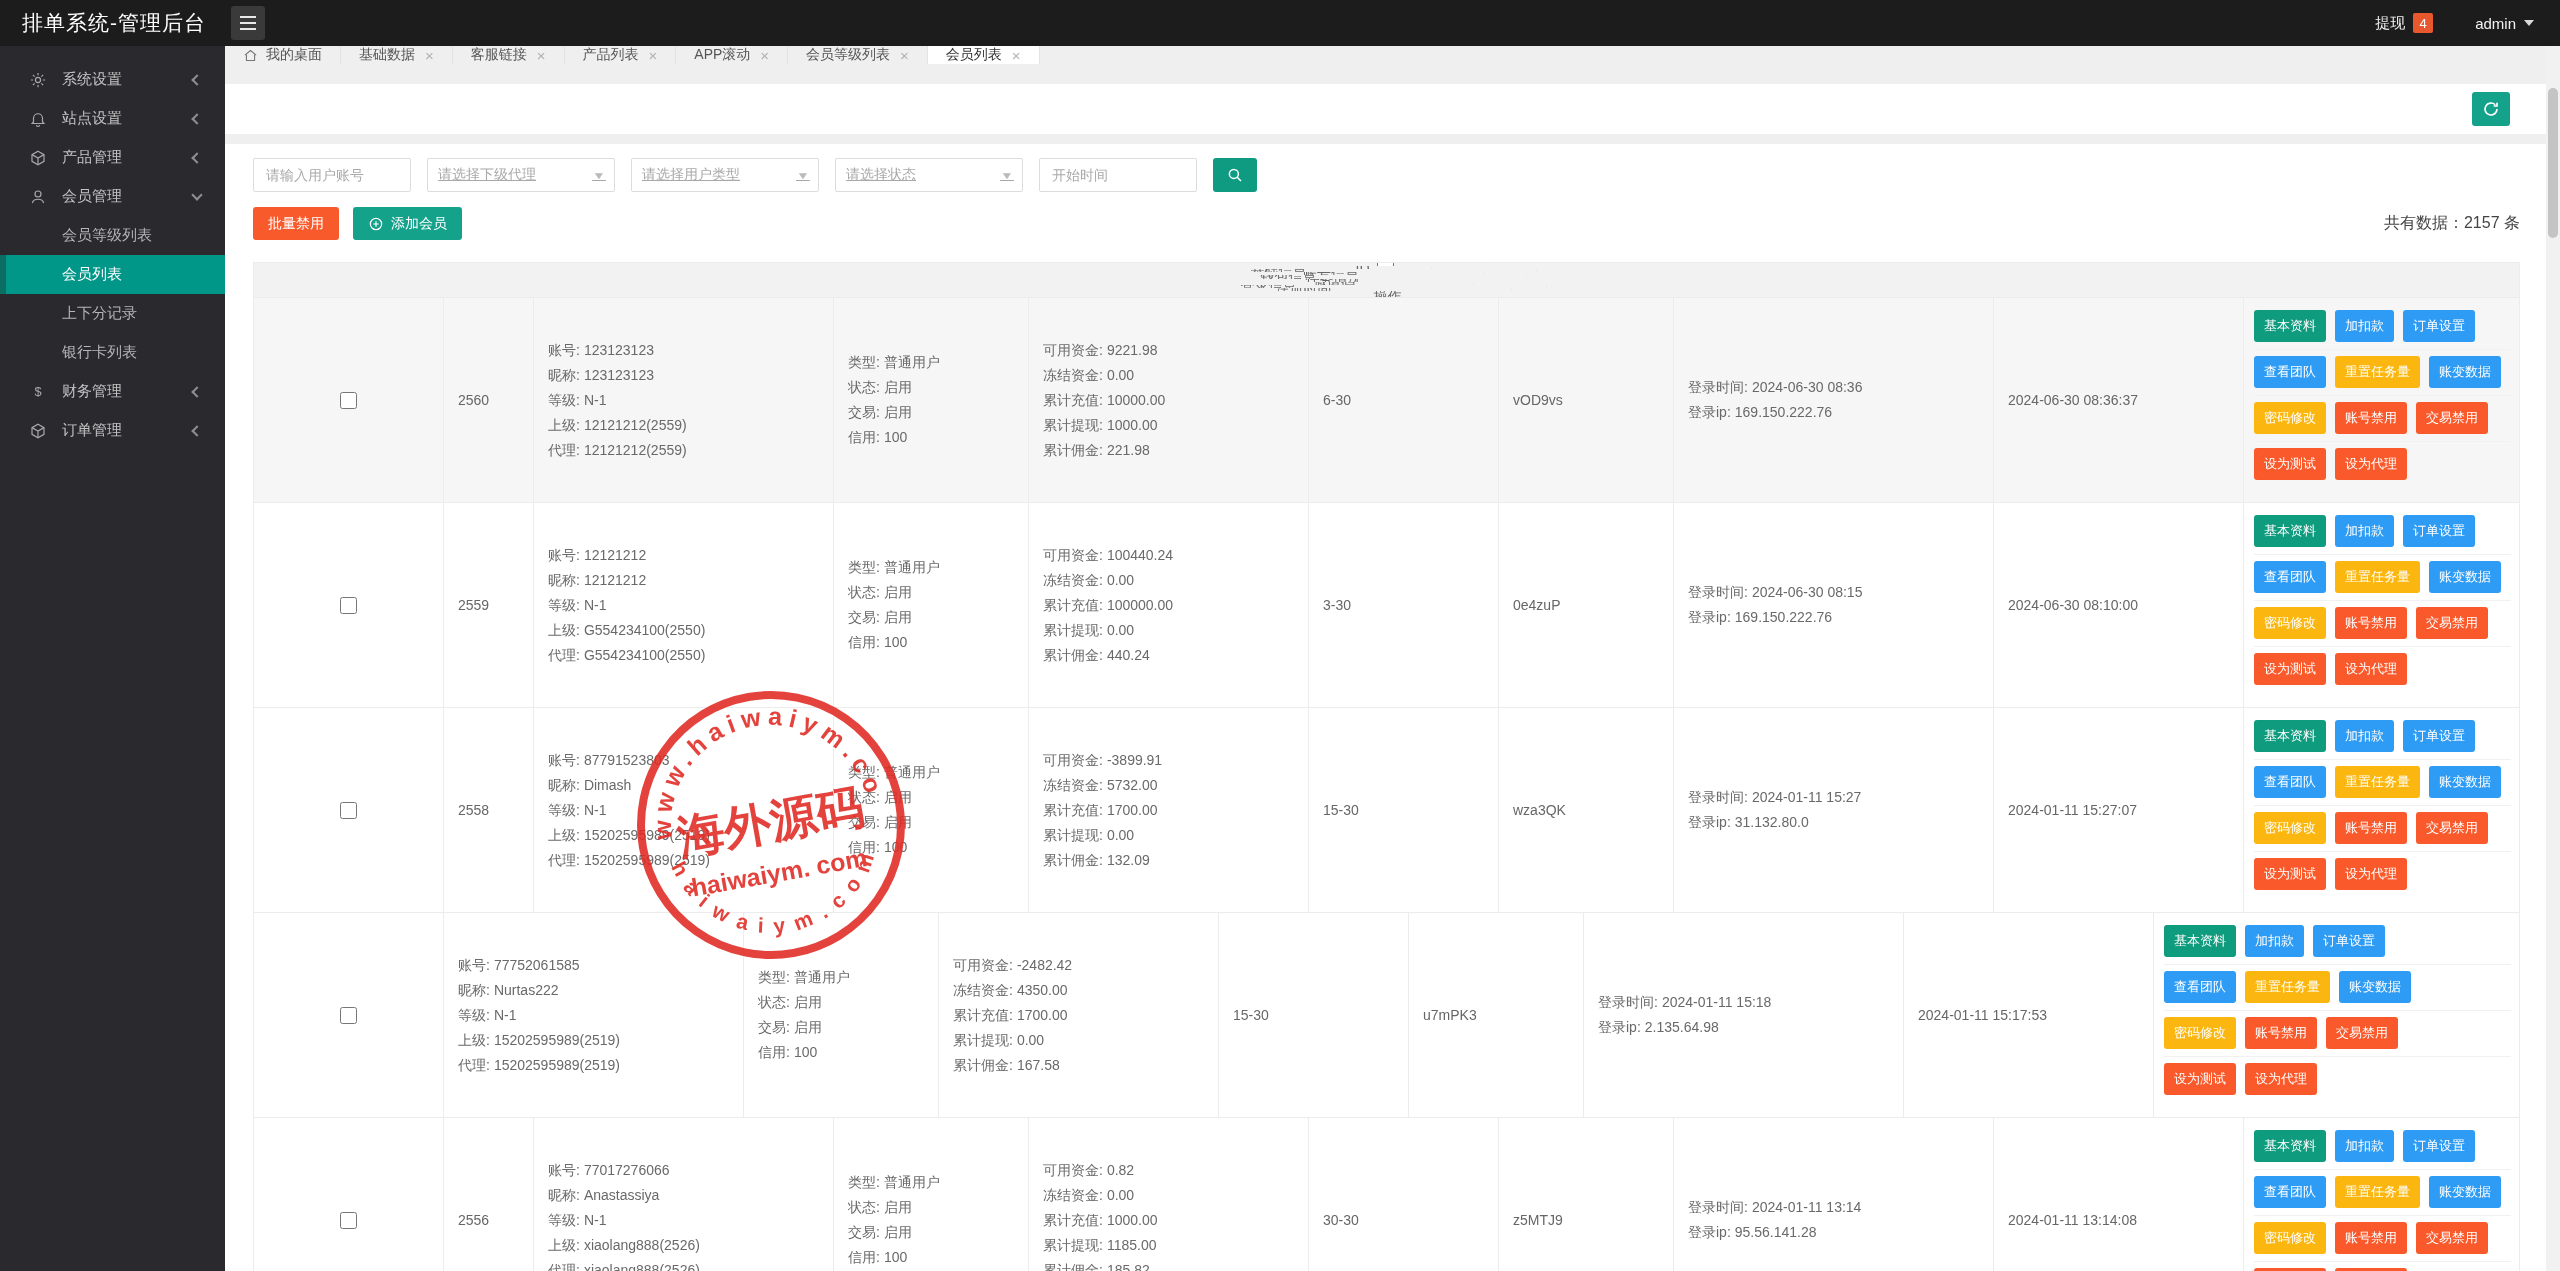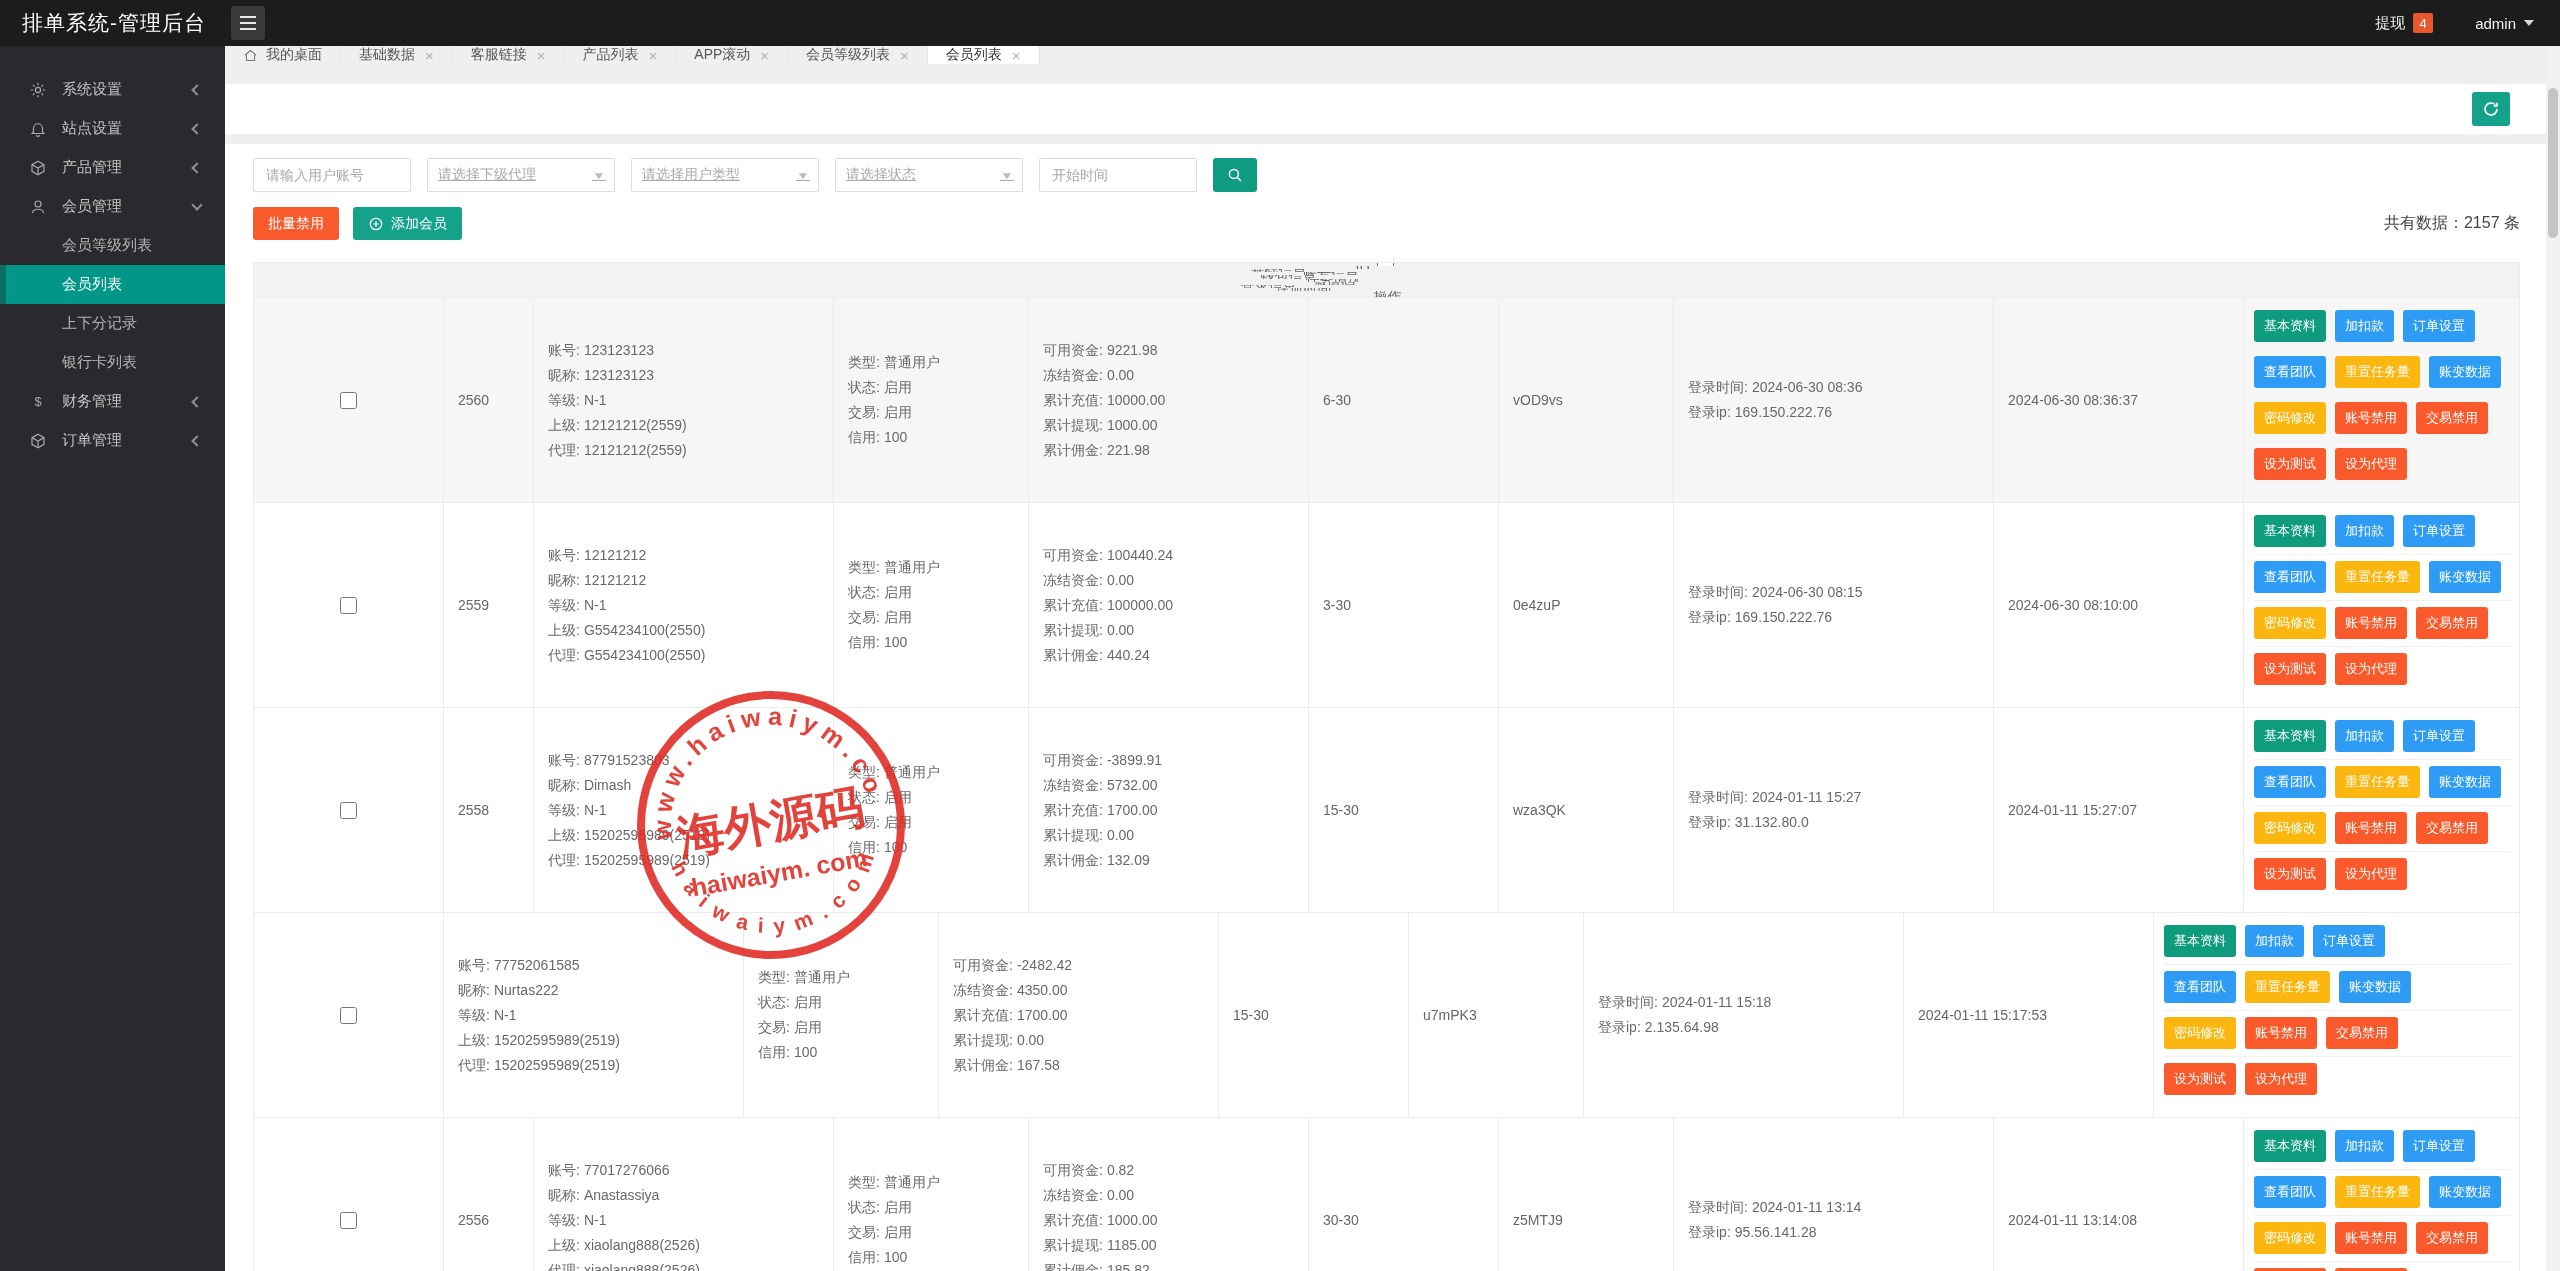--- a/index.html
+++ b/index.html
@@ -11,21 +11,21 @@
   .brand { width:225px; padding-left:22px; color:#fff; font-size:21px; letter-spacing:1px; white-space:nowrap; }
   .burger { width:34px; height:34px; margin-left:6px; background:#3a3a3a; border-radius:3px; display:flex; flex-direction:column; justify-content:center; align-items:center; gap:4px; cursor:pointer; }
   .burger i { display:block; width:16px; height:2px; background:#e8e8e8; }
   .top-right { margin-left:auto; display:flex; align-items:center; gap:42px; padding-right:26px; }
   .withdraw { display:flex; align-items:center; gap:8px; color:#f2f2f2; font-size:15px; cursor:pointer; }
   .badge { min-width:20px; height:20px; background:#e8582f; color:#fff; border-radius:2px; font-size:13px; display:flex; align-items:center; justify-content:center; padding:0 5px; }
   .admin { display:flex; align-items:center; gap:8px; color:#f2f2f2; font-size:15px; cursor:pointer; }
   .caret-down { width:0; height:0; border-left:5px solid transparent; border-right:5px solid transparent; border-top:6px solid #d9d9d9; }
 
   
-  .sidebar { position:absolute; left:0; top:46px; width:225px; height:1225px; background:#29292e; z-index:20; padding-top:24px; }
+  .sidebar { position:absolute; left:0; top:46px; width:225px; height:1225px; background:#29292e; z-index:20; padding-top:14px; }
   .side-item { height:39px; display:flex; align-items:center; color:#c3c3c3; font-size:15px; cursor:pointer; position:relative; }
   .sicon { width:20px; height:20px; margin-left:28px; margin-right:14px; color:#a9a9a9; display:flex; align-items:center; justify-content:center; }
   .sicon svg { width:18px; height:18px; }
   .chev { position:absolute; right:24px; width:8px; height:8px; border-left:2px solid #8f8f8f; border-bottom:2px solid #8f8f8f; }
   .chev-left { transform:rotate(45deg); }
   .chev-down { transform:rotate(-45deg); top:14px; }
   .submenu .side-item { padding-left:62px; font-size:15px; color:#b5b5b5; }
   .side-item.active { background:#009688; color:#fff; border-left:6px solid #0a6e62; padding-left:56px !important; }
 
   

